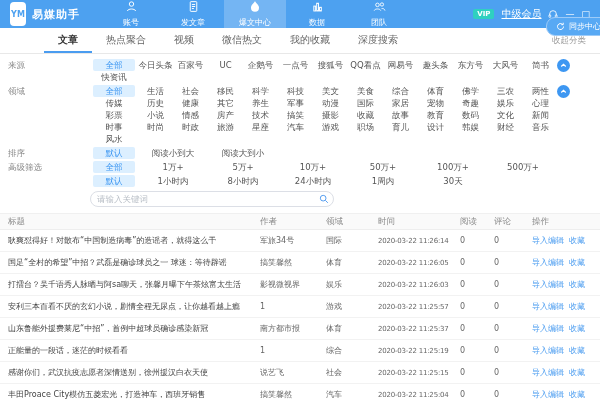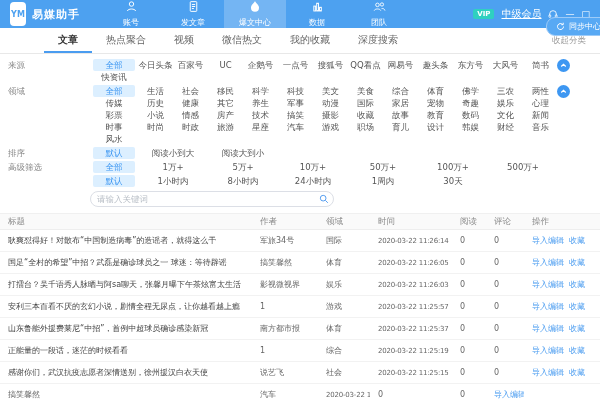--- a/index.html
+++ b/index.html
@@ -359,20 +359,21 @@
     <span class="c field">社会</span>
     <span class="c time">2020-03-22 11:25:15</span>
     <span class="c reads">0</span>
     <span class="c comments">0</span>
     <span class="c ops">
       <a>导入编辑</a>
       <a>收藏</a>
     </span>
   </div>
       <div class="trow grid-cols">
+    <span class="c title">丰田Proace City模仿五菱宏光，打造神车，西班牙销售</span>
     <span class="c author">搞笑馨然</span>
     <span class="c field">汽车</span>
     <span class="c time">2020-03-22 11:25:04</span>
     <span class="c reads">0</span>
     <span class="c comments">0</span>
     <span class="c ops">
       <a>导入编辑</a>
       <a>收藏</a>
     </span>
   </div>

